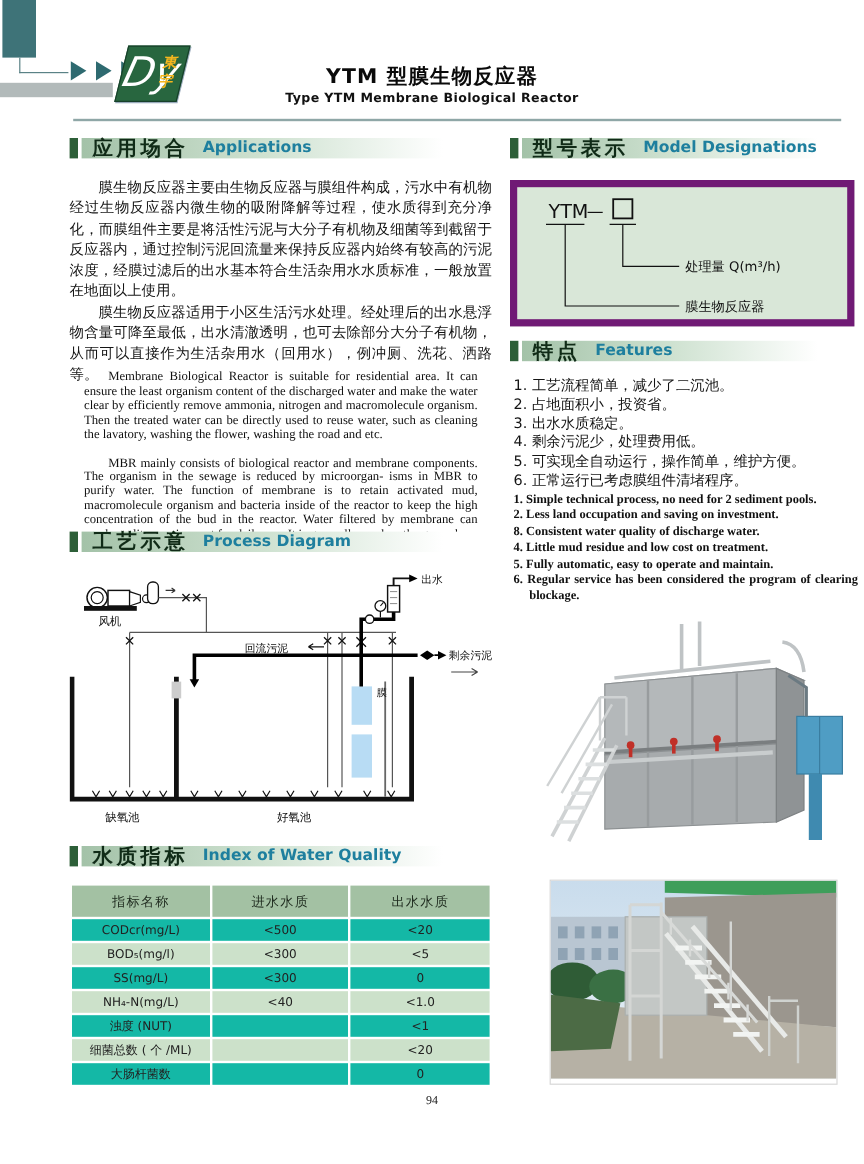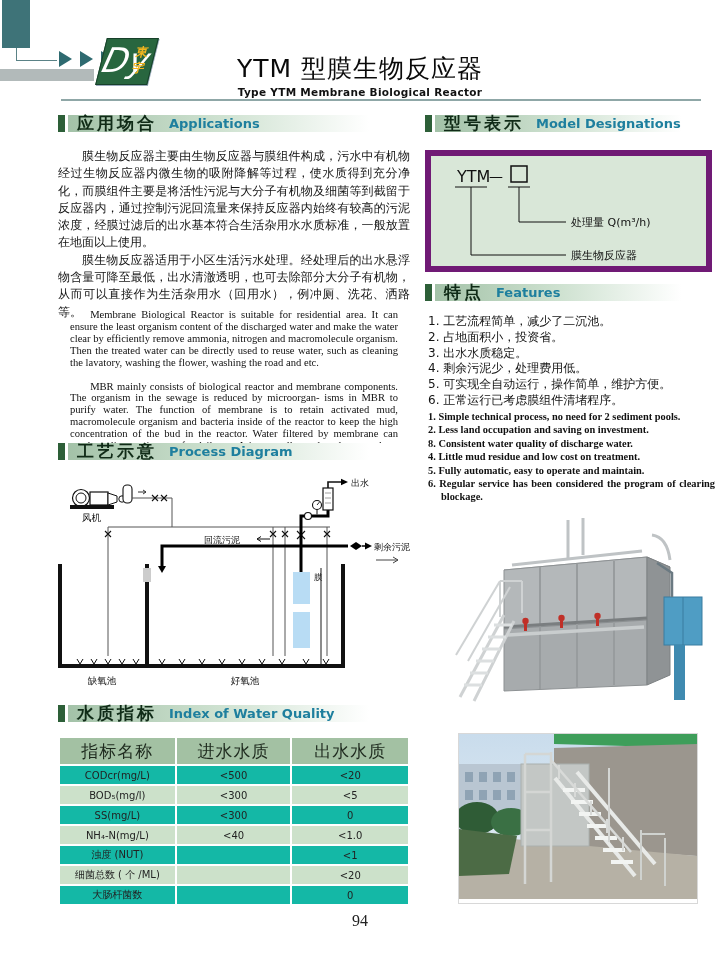--- a/index.html
+++ b/index.html
@@ -9,21 +9,21 @@
   .hdr-tealbox{position:absolute;left:2px;top:0;width:28px;height:48px;background:#3e7378;}
   .hdr-connector{position:absolute;left:16px;top:48px;width:40px;height:12px;
                  border-left:1px solid #5a8286;border-bottom:1px solid #5a8286;}
   .hdr-arrows{position:absolute;left:59px;top:51px;display:flex;gap:8px;}
   .hdr-arrows i{display:block;width:0;height:0;border-top:8px solid transparent;
                 border-bottom:8px solid transparent;border-left:13px solid #2e6a70;}
   .hdr-graybar{position:absolute;left:0;top:69px;width:94px;height:12px;background:#b2baba;}
   .hdr-logo{position:absolute;left:101px;top:38px;width:50px;height:45px;background:#28663f;
             transform:skewX(-14deg);border:1px solid #17402a;box-shadow:1px 1px 0 #9ab;}
   .hdr-title-wrap{position:absolute;left:0;top:52px;width:720px;text-align:center;}
-  .hdr-title{font-size:25px;font-weight:normal;color:#0a0a0a;letter-spacing:1px;}
+  .hdr-title{font-size:17px;font-weight:bold;color:#0a0a0a;letter-spacing:1px;}
   .hdr-subtitle{font-size:10.5px;font-weight:bold;color:#111;margin-top:1px;letter-spacing:0.3px;}
   .hdr-divider{position:absolute;left:61px;top:99px;width:640px;height:2px;background:#8fa7a7;}
   
   .sec-head{position:absolute;height:17px;display:flex;align-items:stretch;}
   .sec-bar{width:7px;background:#2d5f38;margin-right:3px;}
   .sec-grad{flex:1;background:linear-gradient(90deg,#a3c2a8 0%,#cfe2d1 45%,#ffffff 88%);
             display:flex;align-items:center;padding-left:9px;}
   .sec-cn{font-size:17px;font-weight:bold;color:#102b17;letter-spacing:3px;white-space:nowrap;}
   .sec-en{font-size:13px;font-weight:bold;color:#1e7f9e;margin-left:12px;white-space:nowrap;}
   
@@ -37,31 +37,31 @@
              border:6px solid #701a75;box-sizing:border-box;}
   
   .features-cn{position:absolute;left:428px;top:314px;width:287px;}
   .features-cn div{font-size:12px;line-height:15.8px;color:#141414;white-space:nowrap;}
   .features-en{position:absolute;left:428px;top:410px;width:287px;}
   .features-en div{font-family:"Liberation Serif","DejaVu Serif",serif;font-weight:bold;
                    font-size:10.4px;line-height:13.4px;color:#101010;
                    padding-left:13px;text-indent:-13px;text-align:justify;}
   
   .wq-table{position:absolute;left:58px;top:736px;width:352px;border-collapse:separate;border-spacing:2px;}
-  .wq-table th{background:#a3c1a3;height:24px;font-size:17px;font-weight:normal;color:#1d291d;letter-spacing:1px;font-family:Liberation Serif, serif;}
+  .wq-table th{background:#a3c1a3;height:24px;font-size:11px;font-weight:normal;color:#1d291d;letter-spacing:1px;font-family:Liberation Serif, serif;}
   .wq-table td{height:16px;font-size:10px;text-align:center;color:#222;}
   .wq-table tr.odd td{background:#14b8a6;}
   .wq-table tr.even td{background:#cce1ca;}
   .wq-table .c1{width:114px;}.wq-table .c2{width:114px;}.wq-table .c3{width:116px;margin-left:40px;}
   
   .diagram{position:absolute;left:58px;top:476px;}
   .photo1{position:absolute;left:452px;top:515px;}
   .photo2{position:absolute;left:458px;top:733px;border:1px solid #d8d8d8;}
   .page-number{position:absolute;left:0;top:912px;width:720px;text-align:center;
-               font-family:"Liberation Serif","DejaVu Serif",serif;font-size:16px;color:#222;}
+               font-family:"Liberation Serif","DejaVu Serif",serif;font-size:10px;color:#222;}
   svg text{font-family:"DejaVu Sans","Liberation Sans",sans-serif;}
 </style>
 </head>
 <body>
 
 <div class="page">
 
   <div class="hdr-tealbox"></div>
   <div class="hdr-connector"></div>
   <div class="hdr-arrows">

